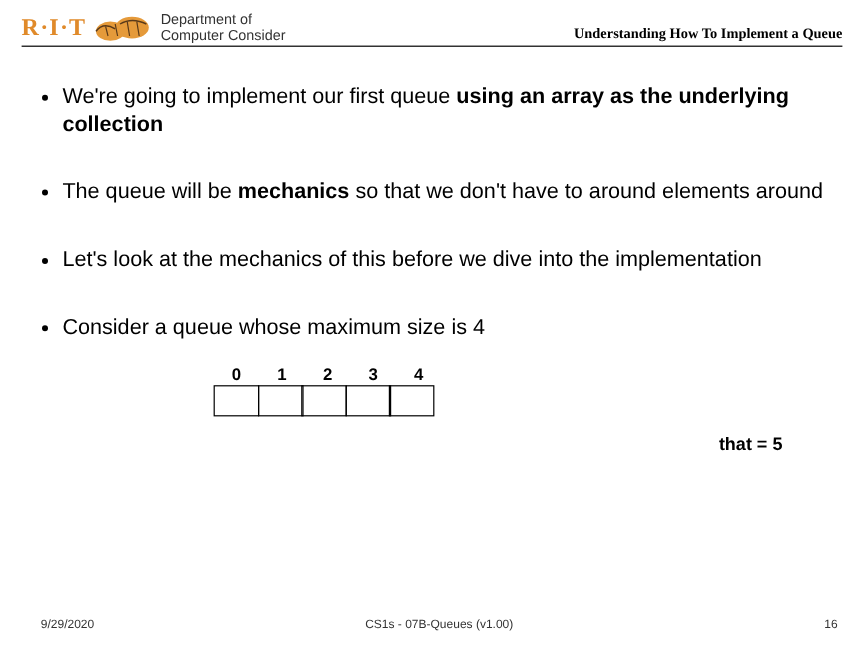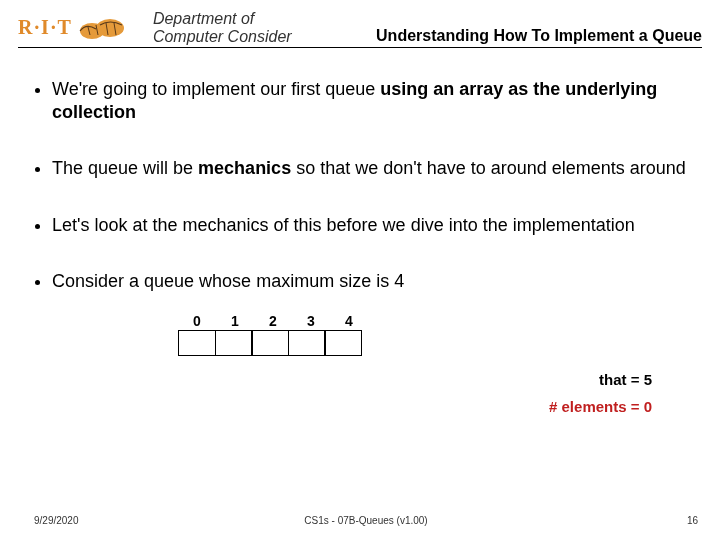--- a/index.html
+++ b/index.html
@@ -12,51 +12,50 @@
     position: relative;
     overflow: hidden;
   }
   .header {
     display: flex;
     align-items: flex-end;
     padding: 10px 18px 0 18px;
   }
   .logo-area {
     display: flex;
-    align-items: center;
-    gap: 19px;
+    align-items: flex-start;
+    gap: 0;
   }
   .rit-logo {
     display: flex;
     align-items: center;
   }
   .rit-text {
     font-family: Georgia, 'Times New Roman', serif;
     font-weight: bold;
     font-size: 20px;
     letter-spacing: 1px;
     color: #e08a2a;
     margin-right: 4px;
   }
   .dept-label {
     font-family: 'Comic Sans MS', cursive, sans-serif;
-    font-style: italic;
-    font-size: 16px;
+    font-size: 12px;
     line-height: 1.1;
     color: #333;
     margin-left: 4px;
   }
   .title-block {
     flex: 1;
     text-align: right;
   }
   .slide-title {
-    font-size: 16px;
+    font-size: 12px;
     font-weight: bold;
-    font-family: Liberation Sans, sans-serif;
+    font-family: Liberation Serif, serif;
   }
   .title-rule {
     border: none;
     border-top: 1.5px solid #000;
     margin: 2px 18px 0 18px;
   }
   .content {
     padding: 12px 28px 0 28px;
     font-size: 18px;
     line-height: 1.25;
@@ -174,23 +173,20 @@
       <div class="cell"></div>
       <div class="cell"></div>
       <div class="cell"></div>
     </div>
   </div>
 
   <div class="meta">
     <div>
       <span>that = </span><span>5</span>
     </div>
-    <div class="elements">
-      <span># elements = </span><span>0</span>
-    </div>
   </div>
 </div>
 
 <div class="footer">
   <span>9/29/2020</span>
   <span class="footer-center">CS1s - 07B-Queues (v1.00)</span>
   <span>16</span>
 </div>
 
 </body></html>

